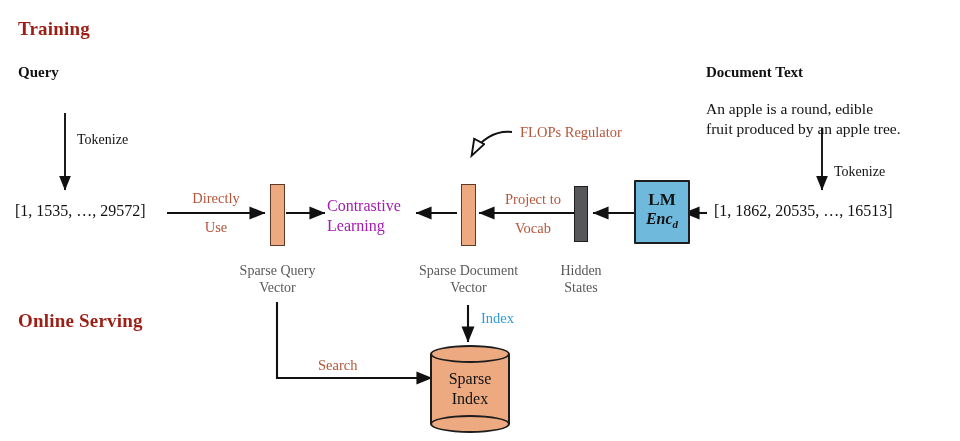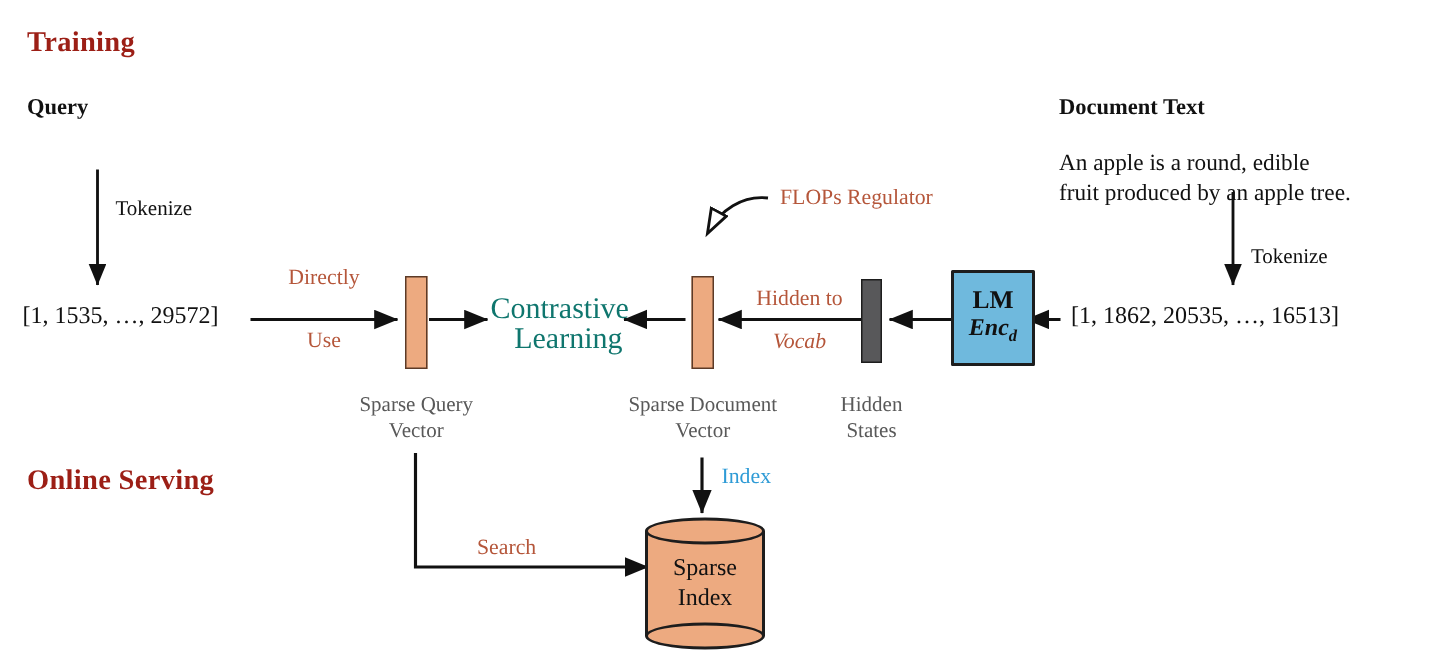--- a/index.html
+++ b/index.html
@@ -73,23 +73,23 @@
   .comp-label {
     font-size: 14px;
     color: #595959;
     text-align: center;
     line-height: 17px;
     white-space: nowrap;
   }
 
   
   .node-text {
-    font-size: 20px;
-    color: #0f766e;
-    text-align: right;
+    font-size: 16px;
+    color: #a21caf;
+    text-align: left;
     line-height: 20px;
     white-space: nowrap;
   }
 
   
   .vec-bar {
     background: #edaa80;
     border: 1.6px solid #5c3a27;
     box-sizing: border-box;
   }
@@ -237,21 +237,21 @@
 
   <div class="abs section-header" style="left:18px; top:310px;">Online Serving</div>
 
   <div class="abs caption-bold" style="left:18px; top:64px;">Query</div>
 
 
   <div class="abs ann-black" style="left:77px; top:132px;">Tokenize</div>
 
   <div class="abs token-list" style="left:15px; top:202px;">[1, 1535, …, 29572]</div>
 
-  <div class="abs ann-red" style="left:178px; top:176px; width:76px;">Directly</div>
+  <div class="abs ann-red" style="left:178px; top:189px; width:76px;">Directly</div>
   <div class="abs ann-red" style="left:178px; top:218px; width:76px;">Use</div>
 
   <div class="abs vec-bar" style="left:270px; top:184px; width:15px; height:62px;"></div>
   <div class="abs comp-label" style="left:210px; top:262px; width:135px;">
     <div>Sparse Query</div>
     <div>Vector</div>
   </div>
 
   <div class="abs node-text" style="left:327px; top:196px; width:88px;">
     <div>Contrastive</div>
@@ -259,22 +259,22 @@
   </div>
 
   <div class="abs vec-bar" style="left:461px; top:184px; width:15px; height:62px;"></div>
   <div class="abs comp-label" style="left:401px; top:262px; width:135px;">
     <div>Sparse Document</div>
     <div>Vector</div>
   </div>
 
   <div class="abs ann-red" style="left:520px; top:123px;">FLOPs Regulator</div>
 
-  <div class="abs ann-red" style="left:489px; top:190px; width:88px;">Hidden to</div>
-  <div class="abs ann-red" style="left:489px; top:219px; width:88px;font-style:italic;">Vocab</div>
+  <div class="abs ann-red" style="left:489px; top:190px; width:88px;">Project to</div>
+  <div class="abs ann-red" style="left:489px; top:219px; width:88px;">Vocab</div>
 
   <div class="abs hidden-bar" style="left:574px; top:186px; width:14px; height:56px;"></div>
   <div class="abs comp-label" style="left:541px; top:262px; width:80px;">
     <div>Hidden</div>
     <div>States</div>
   </div>
 
   <div class="abs lm-box" style="left:634px; top:180px; width:56px; height:64px;">
     <div class="lm-line1">LM</div>
     <div class="lm-line2"><span>Enc</span><sub>d</sub></div>

